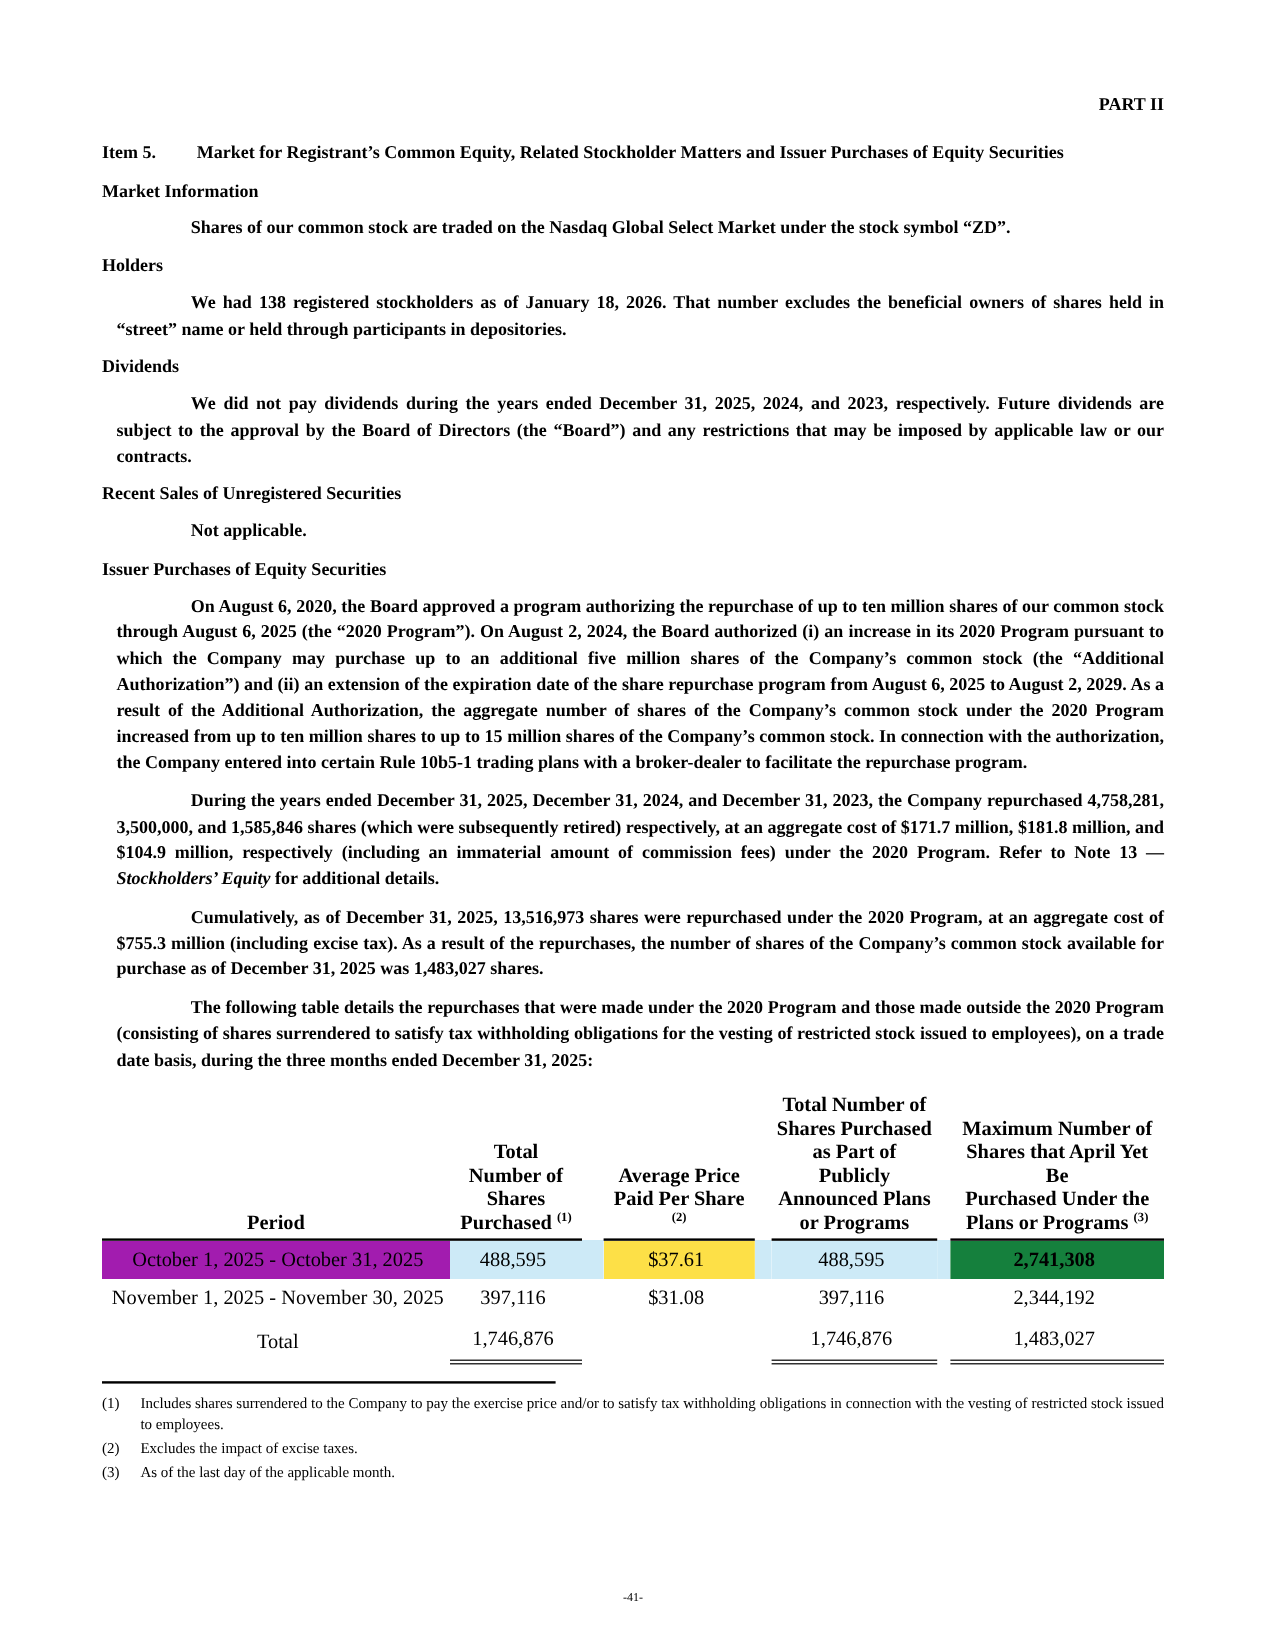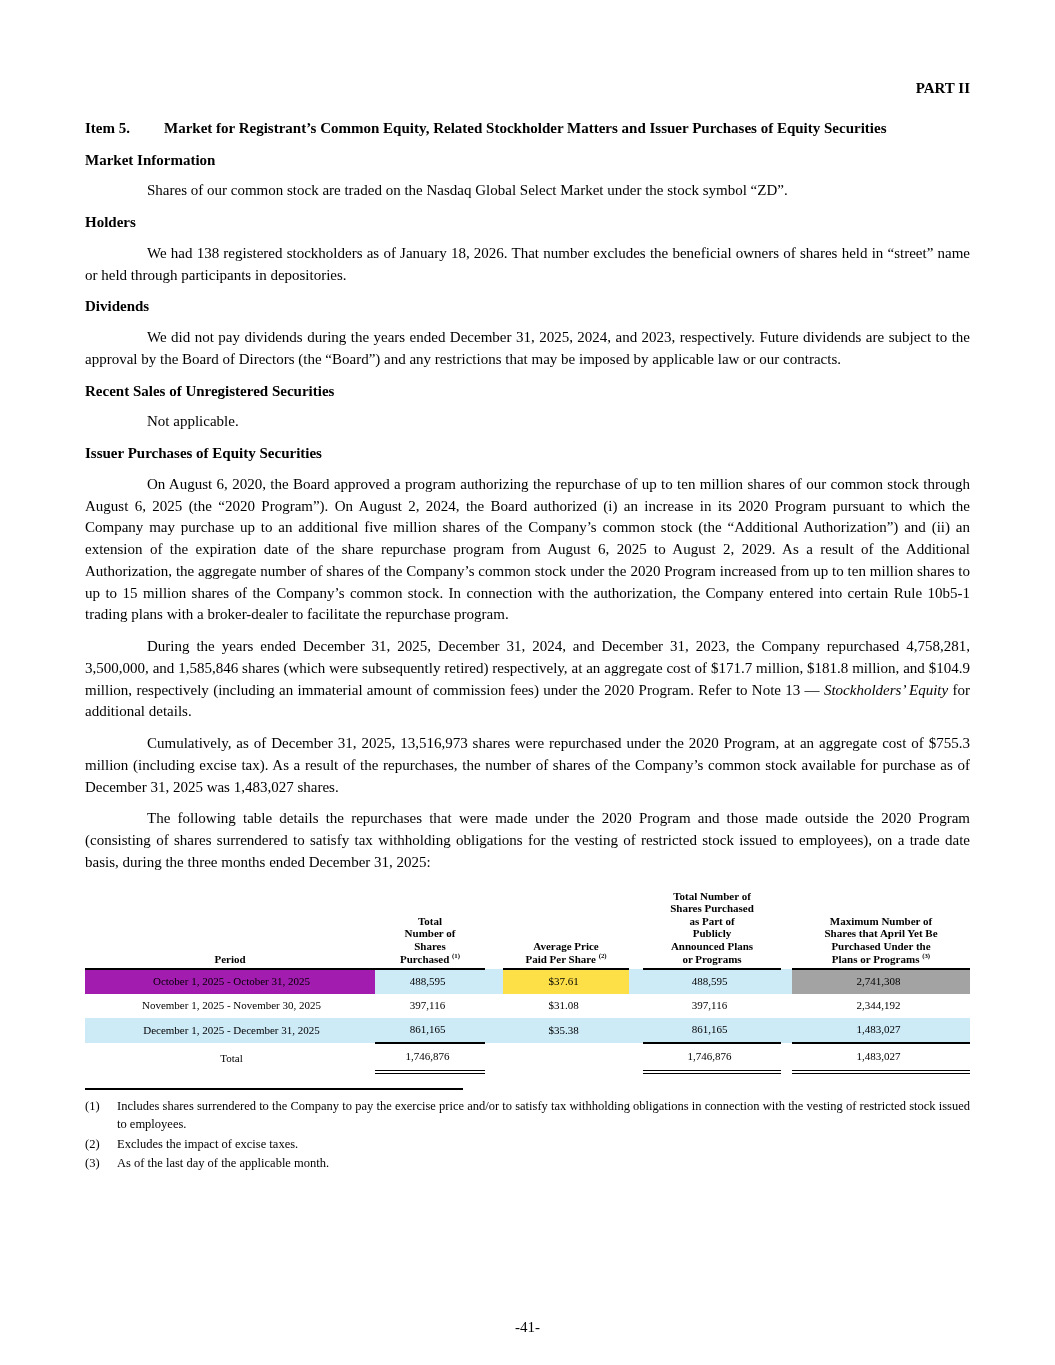--- a/index.html
+++ b/index.html
@@ -14,31 +14,31 @@
 
   .part-title {
     text-align: right; font-weight: bold; margin-bottom: 16px;
   }
   .item-heading {
     font-weight: bold; text-align: justify; margin: 18px 0 10px 0;
   }
   .item-heading .tab { display: inline-block; width: 34px; }
   .section-heading { font-weight: bold; margin: 10px 0 9px 0; }
   .para {
-    text-align: justify; text-indent: 62px; margin: 9px 0 10px 0;
+    text-align: justify; text-indent: 62px; margin: 9px 0 10px 12px; font-weight: bold;
   }
   .italic { font-style: italic; }
 
   
   table.repurchase {
     border-collapse: collapse; table-layout: fixed;
     width: 885px; margin-top: 16px;
   }
   table.repurchase td, table.repurchase th {
-    font-size: 11px; vertical-align: bottom; overflow: hidden; text-align: center;
+    font-size: 17px; vertical-align: bottom; overflow: hidden; text-align: center;
   }
   th.colhead {
     font-weight: bold; text-align: center; line-height: 1.15;
     padding: 0 2px 3px 2px; white-space: pre-line;
     border-bottom: 2px solid #000;
   }
   th.spacer-head { border-bottom: none; }
   th.colhead sup, .fn-sup {
     vertical-align: super; font-size: 0.62em; font-weight: bold; line-height: 0;
   }
@@ -55,21 +55,21 @@
     width: 378px; border-top: 2px solid #000; margin: 14px 0 8px 0;
   }
   .footnote {
     position: relative; padding-left: 32px; text-align: justify;
     font-size: 12.5px; line-height: 1.42; margin-bottom: 2px;
   }
   .footnote .marker { position: absolute; left: 0; top: 0; }
 
   .page-number {
     position: absolute; bottom: 26px; left: 0; width: 100%;
-    text-align: center; font-size: 15px;
+    text-align: center; font-size: 10px;
   }
 </style>
 </head>
 <body>
 
 <div class="page">
 
   <div class="part-title">PART II</div>
 
   <p class="item-heading"><span>Item 5.</span><span class="tab"></span><span>Market for Registrant’s Common Equity, Related Stockholder Matters and Issuer Purchases of Equity Securities</span></p>
@@ -129,41 +129,31 @@
     </thead>
     <tbody>
       <tr class="hl">
         <td class="period" style="background: #a21caf;">October 1, 2025 - October 31, 2025</td>
         <td class="num" style="background: rgb(205, 234, 247);">488,595</td>
         <td class="gap" style="background: rgb(205, 234, 247);"></td>
         <td class="num" style="background: #fde047;">$37.61</td>
         <td class="gap" style="background: rgb(205, 234, 247);"></td>
         <td class="num" style="background: rgb(205, 234, 247);">488,595</td>
         <td class="gap" style="background: rgb(205, 234, 247);"></td>
-        <td class="num" style="background: #a3a3a3;">2,741,308</td>
+        <td class="num" style="background: #15803d; font-weight: bold;">2,741,308</td>
       </tr>
       <tr>
         <td class="period">November 1, 2025 - November 30, 2025</td>
         <td class="num">397,116</td>
         <td class="gap"></td>
         <td class="num">$31.08</td>
         <td class="gap"></td>
         <td class="num">397,116</td>
         <td class="gap"></td>
         <td class="num">2,344,192</td>
-      </tr>
-      <tr class="hl dec">
-        <td class="period" style="background: rgb(205, 234, 247);">December 1, 2025 - December 31, 2025</td>
-        <td class="num ub" style="background: rgb(205, 234, 247);">861,165</td>
-        <td class="gap" style="background: rgb(205, 234, 247);"></td>
-        <td class="num" style="background: rgb(205, 234, 247);">$35.38</td>
-        <td class="gap" style="background: rgb(205, 234, 247);"></td>
-        <td class="num ub" style="background: rgb(205, 234, 247);">861,165</td>
-        <td class="gap" style="background: rgb(205, 234, 247);"></td>
-        <td class="num ub" style="background: rgb(205, 234, 247);">1,483,027</td>
       </tr>
       <tr class="total">
         <td class="period">Total</td>
         <td class="num dub">1,746,876</td>
         <td class="gap"></td>
         <td class="num"></td>
         <td class="gap"></td>
         <td class="num dub">1,746,876</td>
         <td class="gap"></td>
         <td class="num dub">1,483,027</td>

